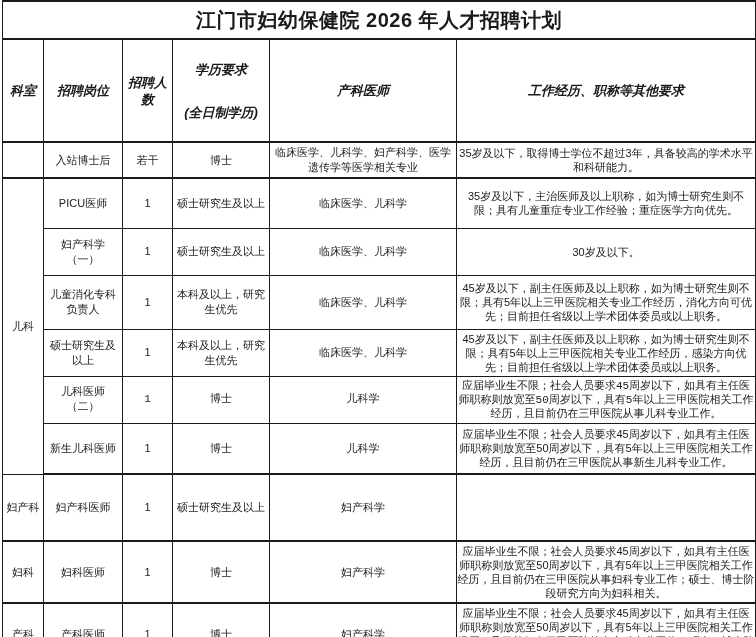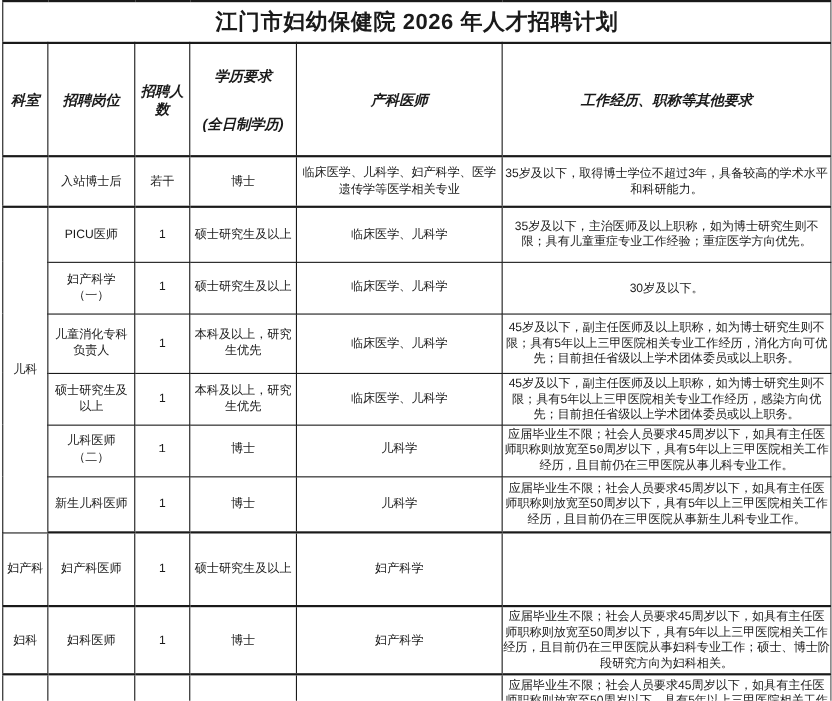--- a/index.html
+++ b/index.html
@@ -62,21 +62,21 @@
     font-style: italic;
   }
   .edu-header-cell .gap { height: 26px; }
 
   td.other-cell {
     font-size: 11px;
     line-height: 14px;
     padding: 2px 0;
   }
 
-  tr.r0 { height: 46px; }
+  tr.r0 { height: 36px; }
   tr.r1 { height: 50px; }
   tr.r2 { height: 47px; }
   tr.r3 { height: 54px; }
   tr.r4 { height: 46px; }
   tr.r5 { height: 44px; font-family: Liberation Mono, monospace; }
   tr.r6 { height: 51px; }
   tr.r7 { height: 67px; }
   tr.r8 { height: 57px; }
   tr.r9 { height: 60px; }
 </style>

